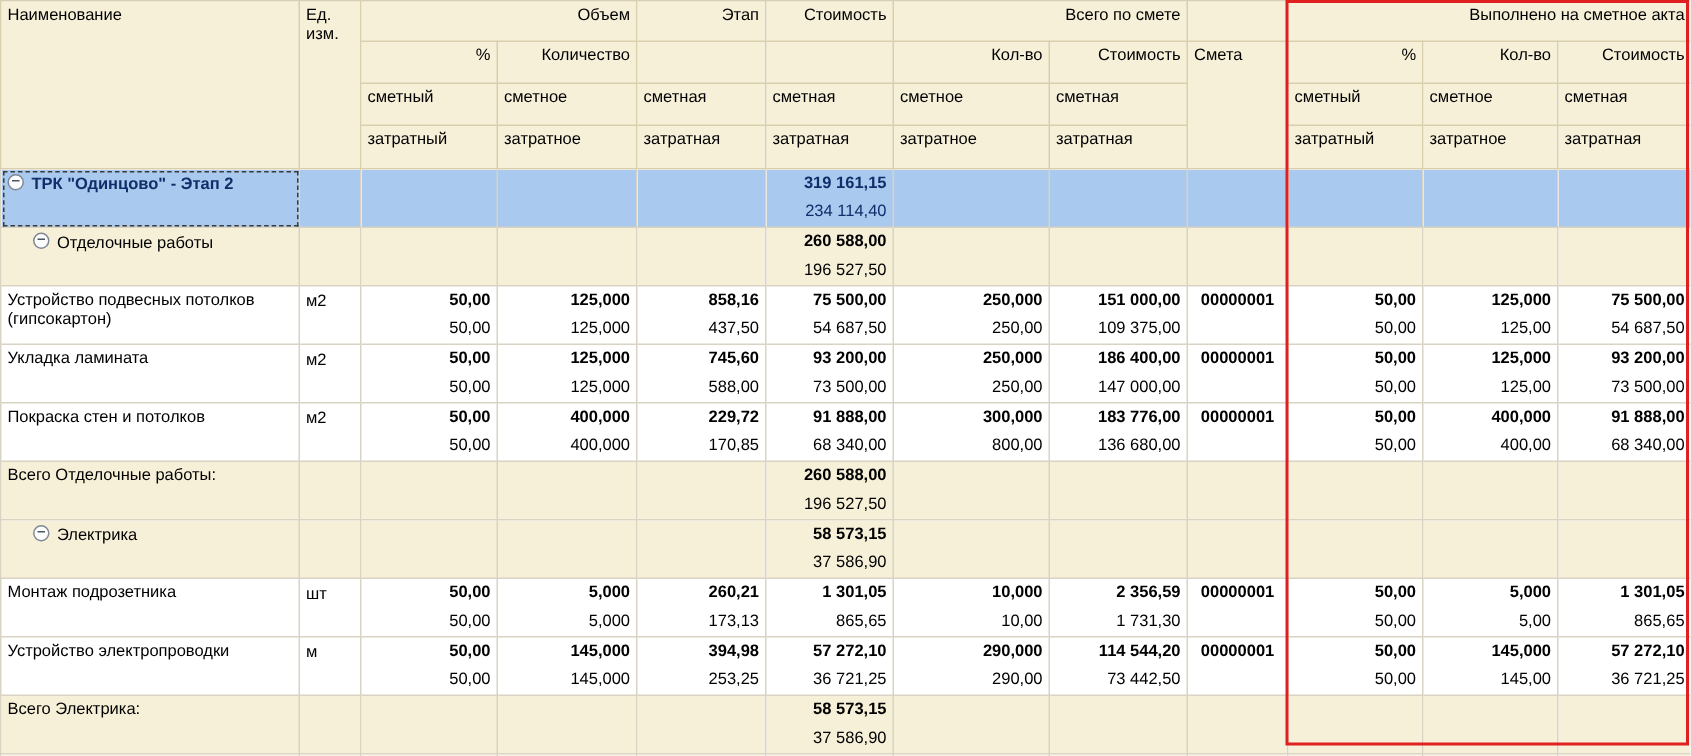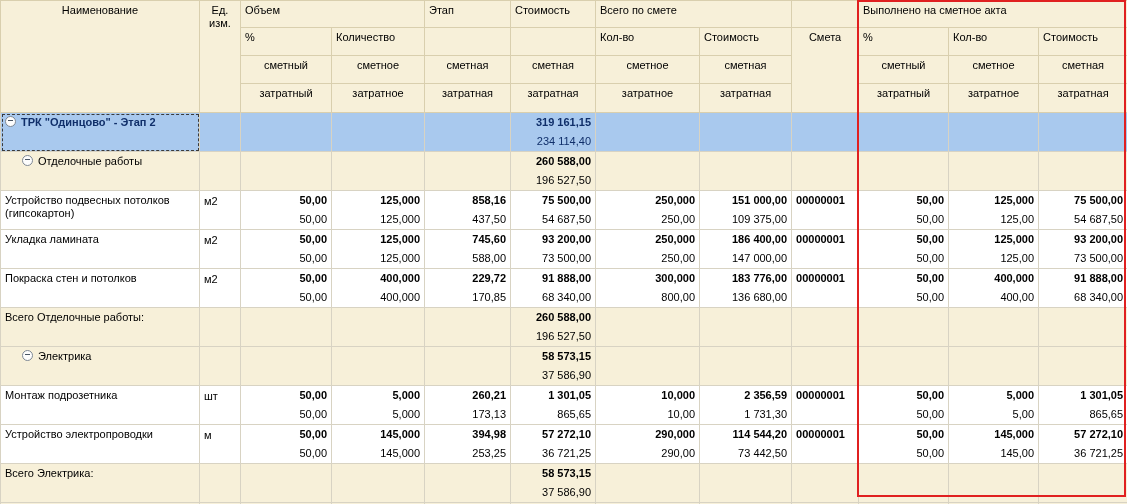--- a/index.html
+++ b/index.html
@@ -2,23 +2,23 @@
 <html><head>
 <meta charset="utf-8">
 <style>
   html,body{margin:0;padding:0}
   body{font-family:"Liberation Sans","DejaVu Sans",sans-serif;font-size:11px;color:#000;background:#fff}
   .screen{position:relative;width:1127px;height:504px;overflow:hidden;background:#fff}
 
   table{border-collapse:collapse;table-layout:fixed;width:1127px}
   th,td{border:1px solid #d8d3c3;padding:0;overflow:hidden;vertical-align:top}
 
-  thead th{background:#f7f0d9;border-color:#d9cfae;font-weight:normal;text-align:center;
+  thead th{background:#f7f0d9;border-color:#d9cfae;font-weight:normal;text-align:left;
            padding:3px 4px;white-space:normal;line-height:13px}
-  thead th.c{text-align:left}
+  thead th.c{text-align:right}
   .hr-a th{height:20px}
   .hr-b th{height:21px}
   .hr-c th{height:21px}
   .hr-d th{height:22px}
 
   tbody tr{height:38px}
   tbody td{white-space:nowrap;background:#fff}
 
   .name-cell{white-space:normal;line-height:13px;padding:3px 4px 0 4px}
   .name-cell.level-0{padding-left:4px}
@@ -27,21 +27,21 @@
   .name-cell.level-2{}
 
   .expander{display:inline-block;width:9px;height:9px;border:1px solid #7e8894;border-radius:50%;
             position:relative;margin-right:5px;vertical-align:-1px;background:#fdfdfd}
   .expander::after{content:"";position:absolute;left:2px;right:2px;top:3px;height:1px;background:#4a5665}
 
   .unit-cell{padding:3px 4px;line-height:14px}
 
   .num-cell div{height:19px;line-height:19px;text-align:right;padding:0 4px;overflow:hidden}
   .num-cell .line1{font-weight:bold}
-  .col-smeta div{text-align:left;font-weight:normal}
+  .col-smeta div{text-align:center;font-weight:normal}
 
   tr.kind-group td,tr.kind-total td{background:#f7f0d9}
   tr.selected td{background:#a9c9ee;color:#102f6a}
   tr.selected .name-cell{outline:1px dashed #3a3a3a;outline-offset:-2px}
   .name-bold .name-text{font-weight:bold}
 
   .done-frame{position:absolute;left:857px;top:0;width:269px;height:497px;
               border:2px solid #e02020;pointer-events:none;z-index:10;box-sizing:border-box}
 </style>
 </head>

